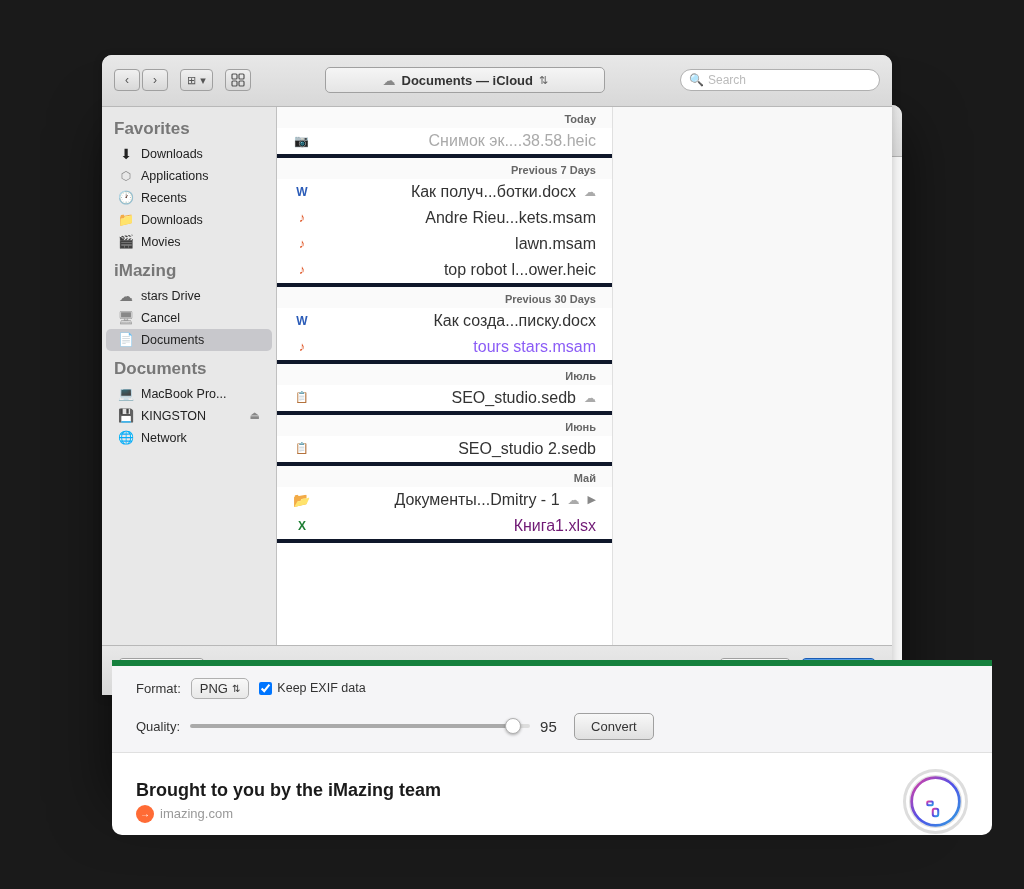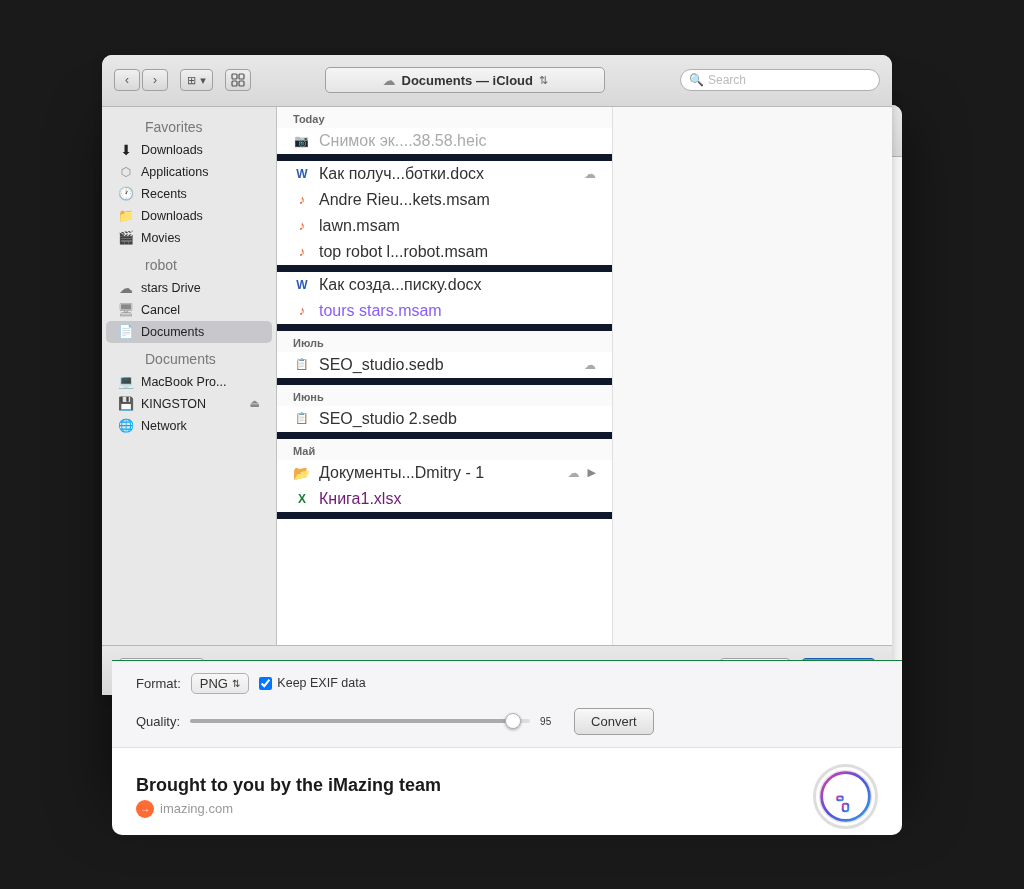--- a/index.html
+++ b/index.html
@@ -182,26 +182,25 @@
     
     .sidebar {
       width: 175px;
       background: #e8e8e8;
       border-right: 1px solid #c0c0c0;
       padding: 12px 0;
       overflow-y: auto;
     }
 
     .sidebar-section-label {
-      font-size: 14px;
-      font-weight: 400;
+      font-size: 17px;
+      font-weight: 700;
       color: #777;
       padding: 0 12px 4px;
       text-transform: none;
-      margin-left: 31px;
     }
 
     .sidebar-item {
       display: flex;
       align-items: center;
       padding: 3px 12px;
       gap: 7px;
       font-size: 12.5px;
       color: #222;
       cursor: pointer;
@@ -225,21 +224,22 @@
 
     
     .file-list-area {
       flex: 1;
       background: white;
       overflow-y: auto;
       padding: 0;
     }
 
     .file-group {
-      border-bottom: 7px solid #0f172a;
+      border-bottom: 4px solid #0f172a;
+      text-align: right;
     }
 
     .file-group-label {
       font-size: 11px;
       font-weight: 600;
       color: #666;
       padding: 6px 16px 3px;
       background: #fafafa;
     }
 
@@ -329,23 +329,23 @@
       color: white;
       cursor: pointer;
       font-weight: 500;
     }
 
     
     .app-content {
       position: absolute;
       bottom: 0;
       left: 10px;
-      width: 790px;
+      width: 880px;
       background: #404040;
-      border-top: 1px solid #15803d;
+      border-top: 6px solid #15803d;
       border-radius: 0 0 10px 10px;
       overflow: hidden;
     }
 
     .convert-options {
       padding: 12px 24px;
       background: #f5f5f7;
       border-bottom: 1px solid #e0e0e0;
       display: flex;
       align-items: center;
@@ -403,21 +403,21 @@
       transform: translate(50%, -50%);
       width: 16px;
       height: 16px;
       background: white;
       border: 1px solid #b0b0b0;
       border-radius: 50%;
       box-shadow: 0 1px 3px rgba(0,0,0,0.3);
     }
 
     .quality-value {
-      font-size: 10px;
+      font-size: 15px;
       color: #333;
       min-width: 24px;
     }
 
     .convert-button {
       background: linear-gradient(to bottom, #f8f8f8, #e0e0e0);
       border: 1px solid #a0a0a0;
       border-radius: 5px;
       padding: 5px 16px;
       font-size: 13px;
@@ -573,21 +573,21 @@
         </div>
         <div class="sidebar-item">
           <span class="sidebar-icon" style="font-size:13px; color:#888;">📁</span>
           <span>Downloads</span>
         </div>
         <div class="sidebar-item">
           <span class="sidebar-icon" style="font-size:13px; color:#888;">🎬</span>
           <span>Movies</span>
         </div>
 
-        <div class="sidebar-section-label" style="margin-top:8px;">robot</div>
+        <div class="sidebar-section-label" style="margin-top:8px;">iMazing</div>
 
         <div class="sidebar-item">
           <span class="sidebar-icon" style="color:#777;">☁</span>
           <span>stars Drive</span>
         </div>
         <div class="sidebar-item">
           <span class="sidebar-icon" style="font-size:13px; color:#888;">🖥</span>
           <span>Cancel</span>
         </div>
         <div class="sidebar-item active">
@@ -616,40 +616,42 @@
 
         <div class="file-group">
           <div class="file-group-label">Today</div>
           <div class="file-item">
             <span class="file-icon heic-icon" style="color:#aaa; font-size:12px;">📷</span>
             <span class="file-name" style="color:#aaa;">Снимок эк....38.58.heic</span>
           </div>
         </div>
 
         <div class="file-group">
+          <div class="file-group-label">Previous 7 Days</div>
           <div class="file-item">
             <span class="file-icon docx-icon" style="font-size:12px; color:#2b5cb8; font-weight:bold;">W</span>
             <span class="file-name" style="color:#333;">Как получ...ботки.docx</span>
             <span class="cloud-icon">☁</span>
           </div>
           <div class="file-item">
             <span class="file-icon msam-icon">♪</span>
             <span class="file-name" style="color:#333;">Andre Rieu...kets.msam</span>
           </div>
           <div class="file-item">
             <span class="file-icon msam-icon">♪</span>
             <span class="file-name" style="color:#333;">lawn.msam</span>
           </div>
           <div class="file-item">
             <span class="file-icon msam-icon">♪</span>
-            <span class="file-name" style="color:#333;">top robot l...robot.msam</span>
+            <span class="file-name" style="color:#333;">top robot l...ower.heic</span>
           </div>
         </div>
 
         <div class="file-group">
+          <div class="file-group-label">Previous 30 Days</div>
           <div class="file-item">
             <span class="file-icon docx-icon" style="font-size:12px; color:#2b5cb8; font-weight:bold;">W</span>
             <span class="file-name" style="color:#333;">Как созда...писку.docx</span>
           </div>
           <div class="file-item">
             <span class="file-icon msam-icon">♪</span>
             <span class="file-name" style="color:#8b5cf6;">tours stars.msam</span>
           </div>
         </div>
 

